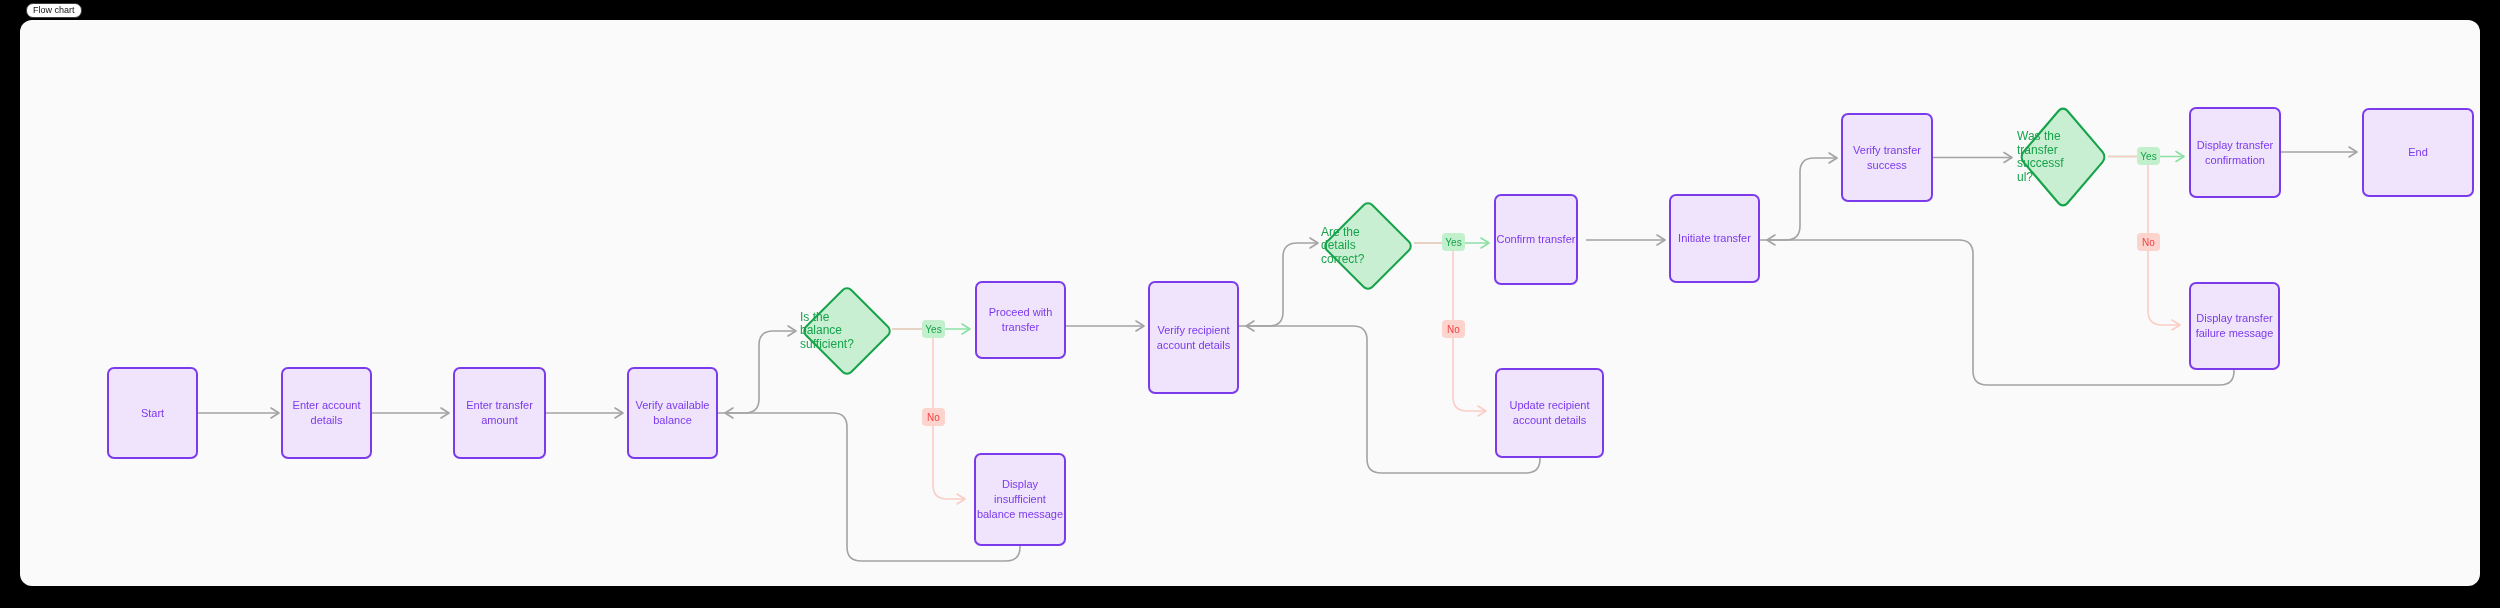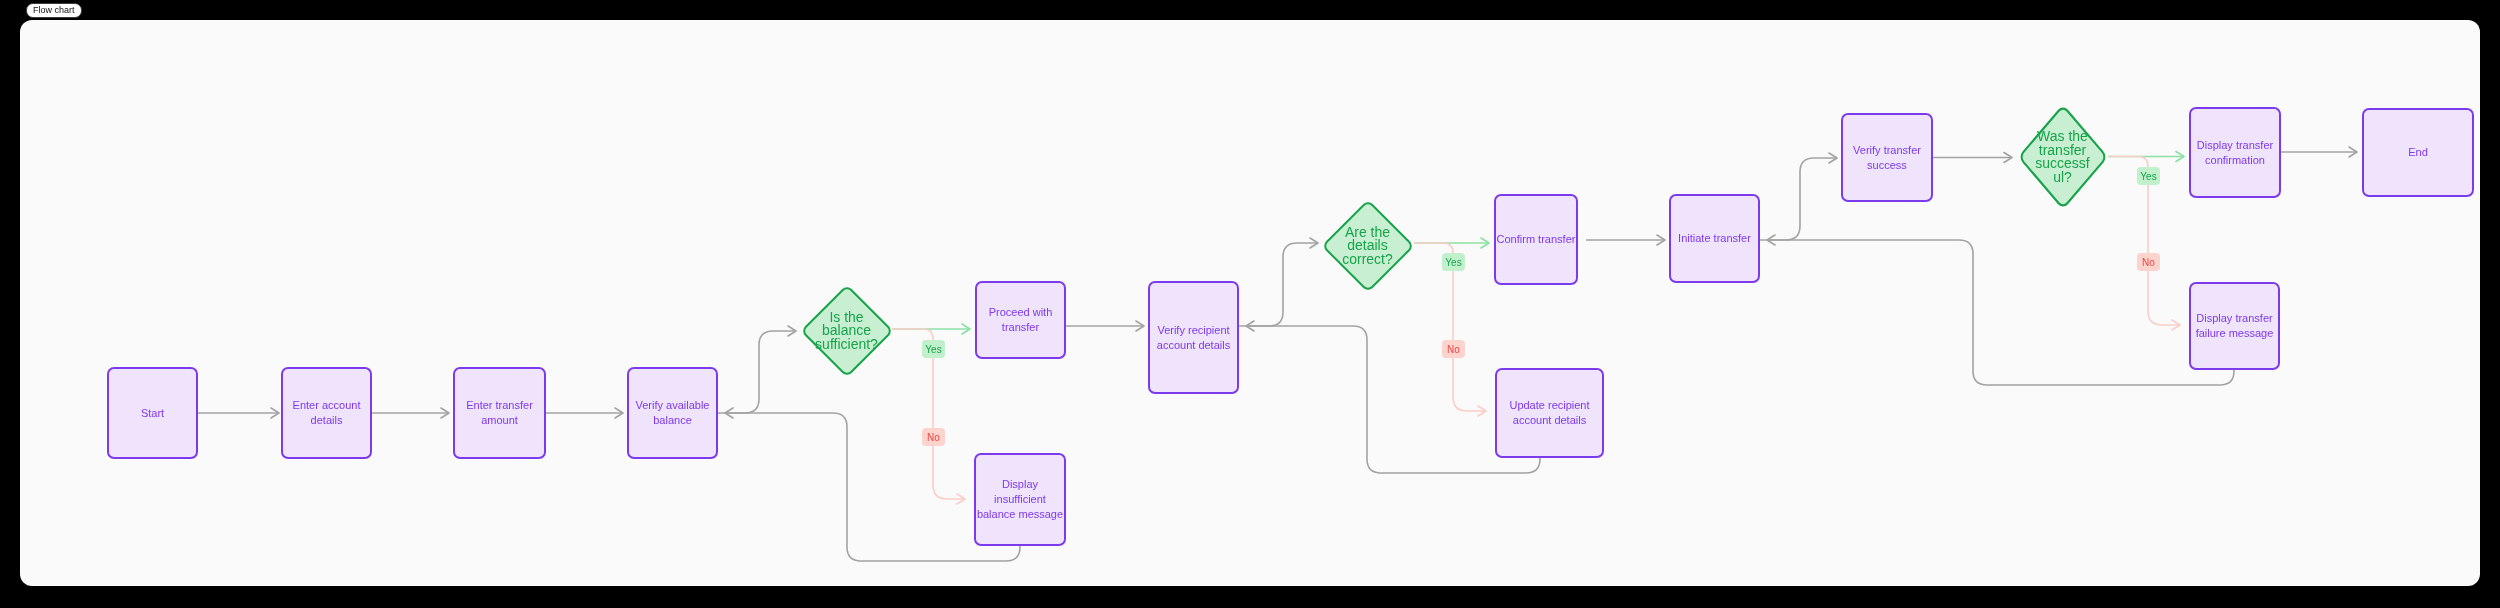--- a/index.html
+++ b/index.html
@@ -16,25 +16,25 @@
        box-sizing:border-box;}
   .box-label{font-size:11px;line-height:15px;color:#7c3aed;text-align:center;
              white-space:pre-line;}
   .diamond{position:absolute;z-index:3;}
   .dsq{position:absolute;left:50%;top:50%;width:66px;height:66px;
        transform:translate(-50%,-50%) rotate(45deg);background:#c9efd3;
        border:2.5px solid #17a34a;border-radius:7px;box-sizing:border-box;}
   .dsq.tall{width:64px;height:64px;
        transform:translate(-50%,-50%) scaleY(1.17) rotate(45deg);}
   .dlabel{position:absolute;left:0;top:50%;width:100%;transform:translateY(-50%);
-          font-size:14px;line-height:13.5px;color:#16a34a;text-align:center;
+          font-size:12px;line-height:13.5px;color:#16a34a;text-align:left;
           white-space:pre-line;}
   .badge{position:absolute;z-index:4;width:23px;height:18px;border-radius:4px;
          display:flex;align-items:center;justify-content:center;
-         font-size:10px;font-weight:500;margin-top:20px;}
+         font-size:10px;font-weight:500;}
   .badge.yes{background:#c2efcc;color:#16a34a;}
   .badge.no{background:#fdd3cd;color:#ef4444;}
 </style>
 </head>
 <body>
 
 <div class="chip">Flow chart</div>
 
 <div class="canvas"></div>
 

